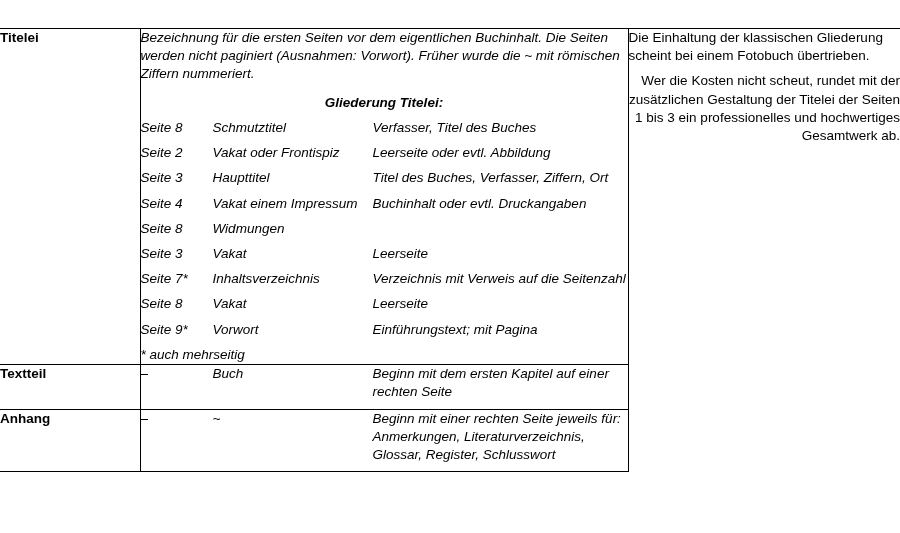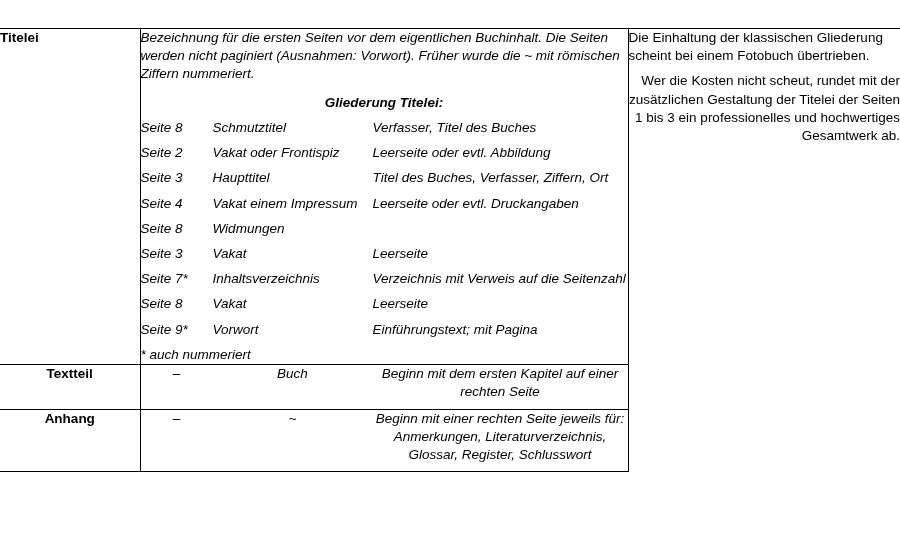--- a/index.html
+++ b/index.html
@@ -85,21 +85,20 @@
   .footnote {
     margin: 0;
     padding-top: 0;
   }
   .note-bold {
     font-weight: normal;
     text-align: right;
   }
   .textteil-row td, .anhang-row td {
     padding-top: 7px;
-    text-align: center;
   }
 </style>
 </head>
 <body>
 
 <div class="page">
   <table class="doc-table">
     <colgroup>
       <col class="c-label">
       <col class="c-body">
@@ -130,21 +129,21 @@
                 <td>Leerseite oder evtl. Abbildung</td>
               </tr>
               <tr>
                 <td>Seite 3</td>
                 <td>Haupttitel</td>
                 <td>Titel des Buches, Verfasser, Ziffern, Ort</td>
               </tr>
               <tr>
                 <td>Seite 4</td>
                 <td>Vakat einem Impressum</td>
-                <td>Leerseite oder evtl. Druckangaben</td>
+                <td>Buchinhalt oder evtl. Druckangaben</td>
               </tr>
               <tr>
                 <td>Seite 8</td>
                 <td>Widmungen</td>
                 <td></td>
               </tr>
               <tr>
                 <td>Seite 3</td>
                 <td>Vakat</td>
                 <td>Leerseite</td>
@@ -159,21 +158,21 @@
                 <td>Vakat</td>
                 <td>Leerseite</td>
               </tr>
               <tr>
                 <td>Seite 9*</td>
                 <td>Vorwort</td>
                 <td>Einführungstext; mit Pagina</td>
               </tr>
             </tbody>
           </table>
-          <p class="para last footnote">* auch nummeriert</p>
+          <p class="para last footnote">* auch mehrseitig</p>
         </td>
         <td class="cell-note first" rowspan="3">
           <p class="para">Die Einhaltung der klassischen Gliederung scheint bei einem Fotobuch übertrieben.</p>
           <p class="para note-bold">Wer die Kosten nicht scheut, rundet mit der zusätzlichen Gestaltung der Titelei der Seiten 1 bis 3 ein professionelles und hochwertiges Gesamtwerk ab.</p>
         </td>
       </tr>
 
       <tr class="textteil-row">
         <td class="cell-label">Textteil</td>
         <td class="cell-body">

